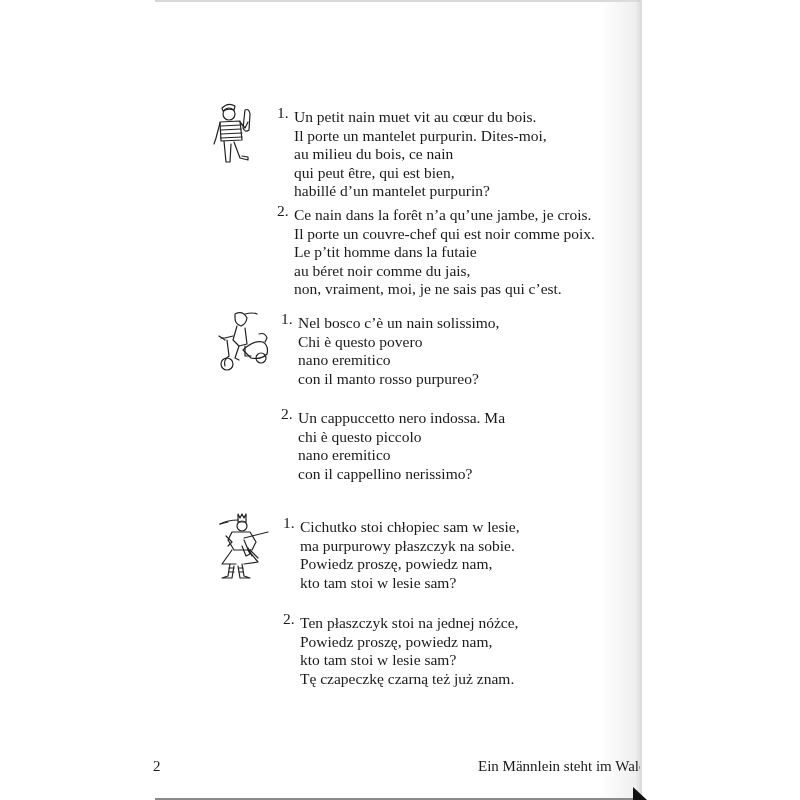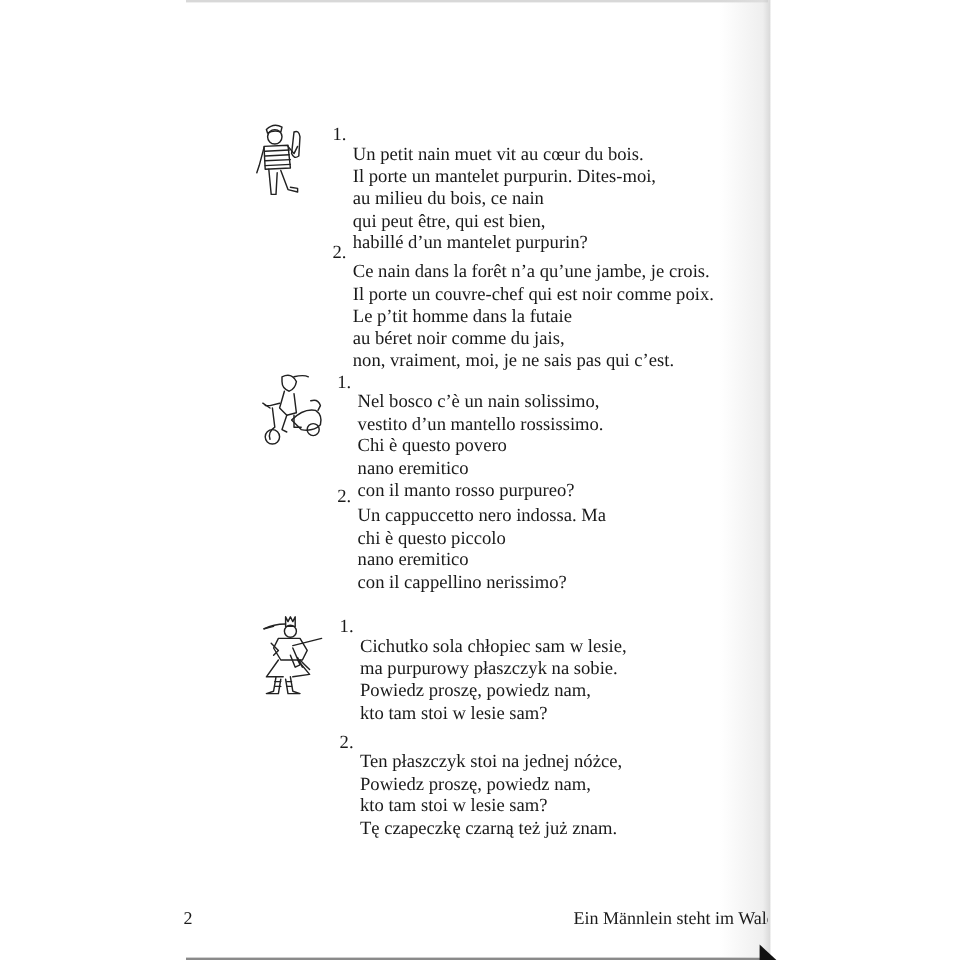--- a/index.html
+++ b/index.html
@@ -59,21 +59,21 @@
       line-height: 18.6px;
     }
     .stanza .num {
       position: absolute;
       left: 0;
       top: 0;
     }
     .stanza .lines {
       position: absolute;
       left: 17px;
-      top: 16px;
+      top: 4px;
       white-space: nowrap;
     }
     .stanza .line {
       display: block;
     }
     .footer-page-num {
       position: absolute;
       left: 153px;
       top: 758px;
       font-size: 15px;
@@ -157,21 +157,20 @@
       <circle cx="14" cy="54" r="6"></circle>
       <path d="M30 40 Q40 30 50 32 Q56 36 54 44 Q48 50 38 48 Z"></path>
       <circle cx="48" cy="48" r="5"></circle>
       <path d="M46 24 Q52 22 54 28 L52 32"></path>
     </svg>
   </div>
   <div class="stanza" style="left:281px; top:310px;">
     <span class="num">1.</span>
     <div class="lines">
       <span class="line">Nel bosco c’è un nain solissimo,</span>
-      <span class="line">vestito d’un mantello rossissimo.</span>
       <span class="line">Chi è questo povero</span>
       <span class="line">nano eremitico</span>
       <span class="line">con il manto rosso purpureo?</span>
     </div>
   </div>
   <div class="stanza" style="left:281px; top:405px;">
     <span class="num">2.</span>
     <div class="lines">
       <span class="line">Un cappuccetto nero indossa. Ma</span>
       <span class="line">chi è questo piccolo</span>
@@ -199,21 +198,21 @@
       <path d="M28 52 L30 64 L36 66 L26 66 L24 54"></path>
       <line x1="15" y1="56" x2="20" y2="56"></line>
       <line x1="15" y1="60" x2="20" y2="60"></line>
       <line x1="25" y1="56" x2="29" y2="56"></line>
       <line x1="25" y1="60" x2="29" y2="60"></line>
     </svg>
   </div>
   <div class="stanza" style="left:283px; top:514px;">
     <span class="num">1.</span>
     <div class="lines">
-      <span class="line">Cichutko sola chłopiec sam w lesie,</span>
+      <span class="line">Cichutko stoi chłopiec sam w lesie,</span>
       <span class="line">ma purpurowy płaszczyk na sobie.</span>
       <span class="line">Powiedz proszę, powiedz nam,</span>
       <span class="line">kto tam stoi w lesie sam?</span>
     </div>
   </div>
   <div class="stanza" style="left:283px; top:610px;">
     <span class="num">2.</span>
     <div class="lines">
       <span class="line">Ten płaszczyk stoi na jednej nóżce,</span>
       <span class="line">Powiedz proszę, powiedz nam,</span>

